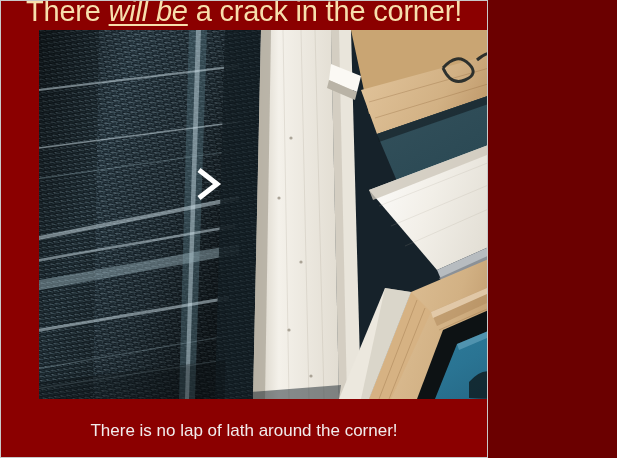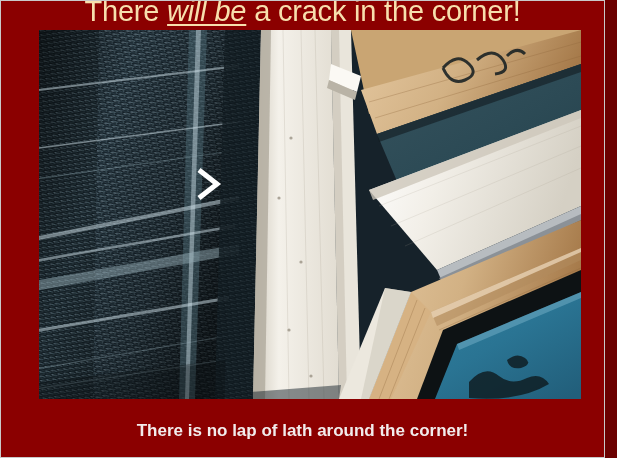--- a/index.html
+++ b/index.html
@@ -2,21 +2,21 @@
 <html><head>
 <meta charset="utf-8">
 <style>
   html,body{margin:0;padding:0;background:#6b0000;}
   body{
     font-family:"Liberation Sans", sans-serif;
     -webkit-font-smoothing:antialiased;
   }
   #slide{
     position:relative;
-    width:605px;height:458px;
+    width:488px;height:458px;
     background:#8B0000;
     overflow:hidden;
     box-sizing:border-box;
     border:1px solid #c9c9c9;
   }
   
   #title{
     position:absolute;
     left:0;right:0;top:-7px;
     height:34px;
@@ -48,21 +48,20 @@
   #caption{
     position:absolute;
     left:0;right:0;top:418px;
     height:24px;
     text-align:center;
     color:#F2ECEC;
     font-size:17px;
     line-height:24px;
     white-space:nowrap;
     z-index:6;
-    font-weight:bold;
   }
 </style>
 </head>
 <body>
 
 <div id="slide">
 
   <div id="title">
     <span>There </span><span class="em">will be</span><span> a crack in the corner!</span>
   </div>

